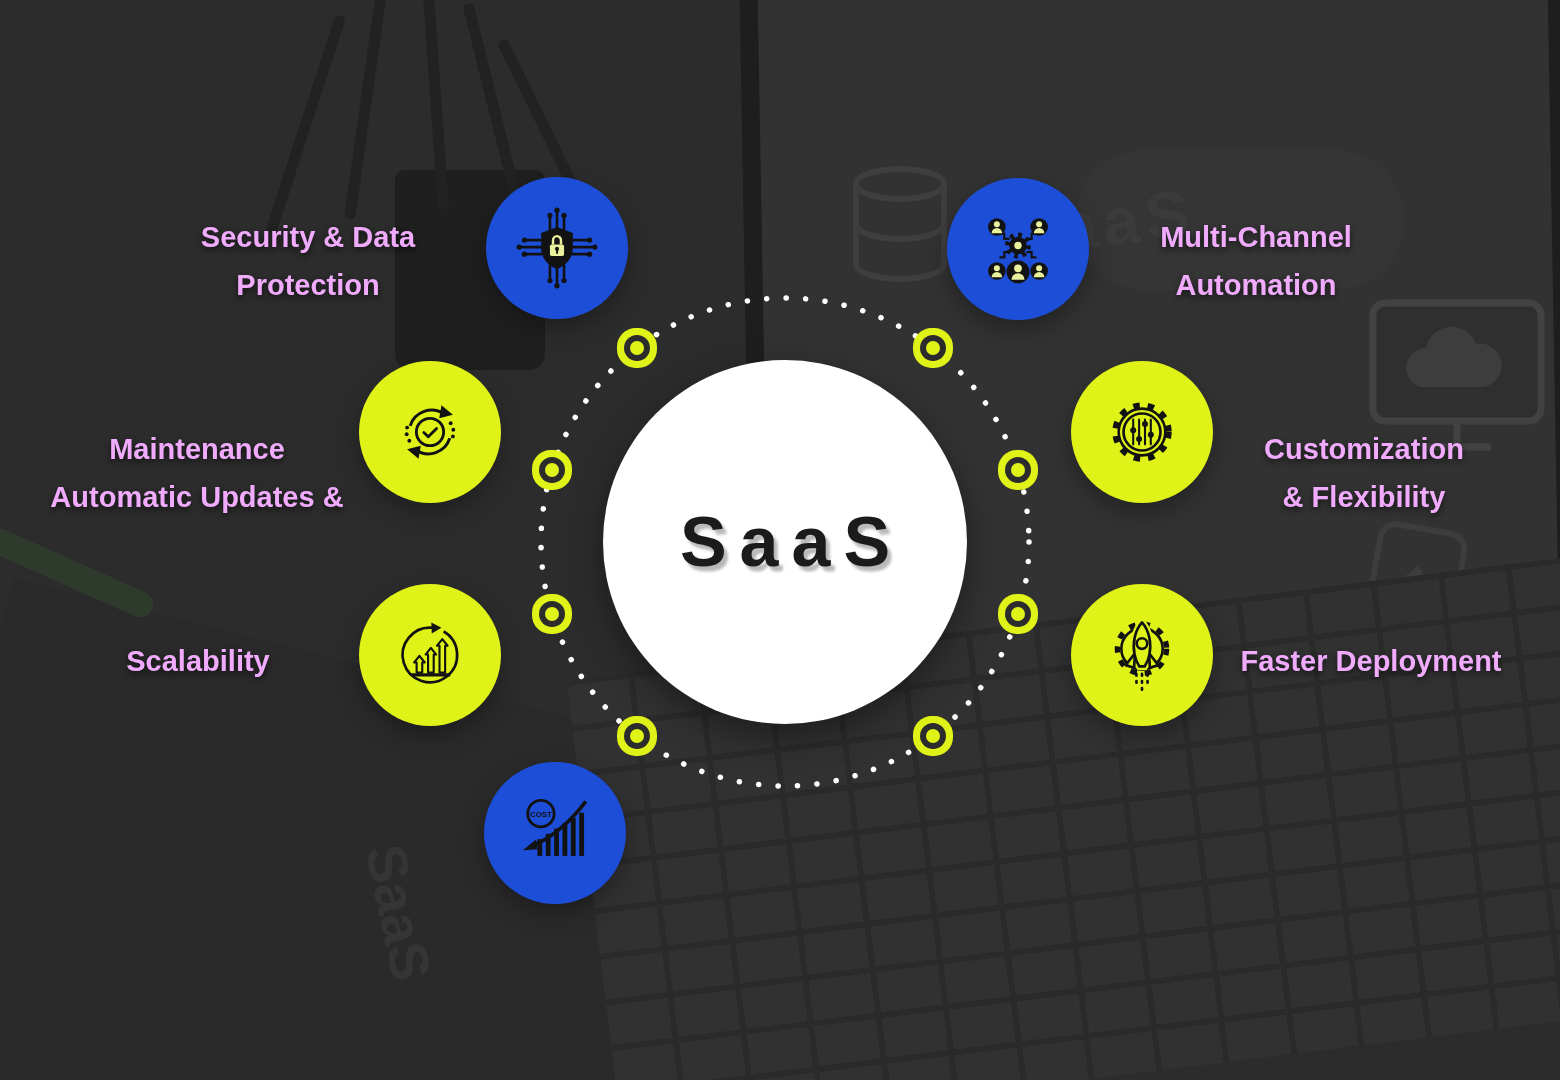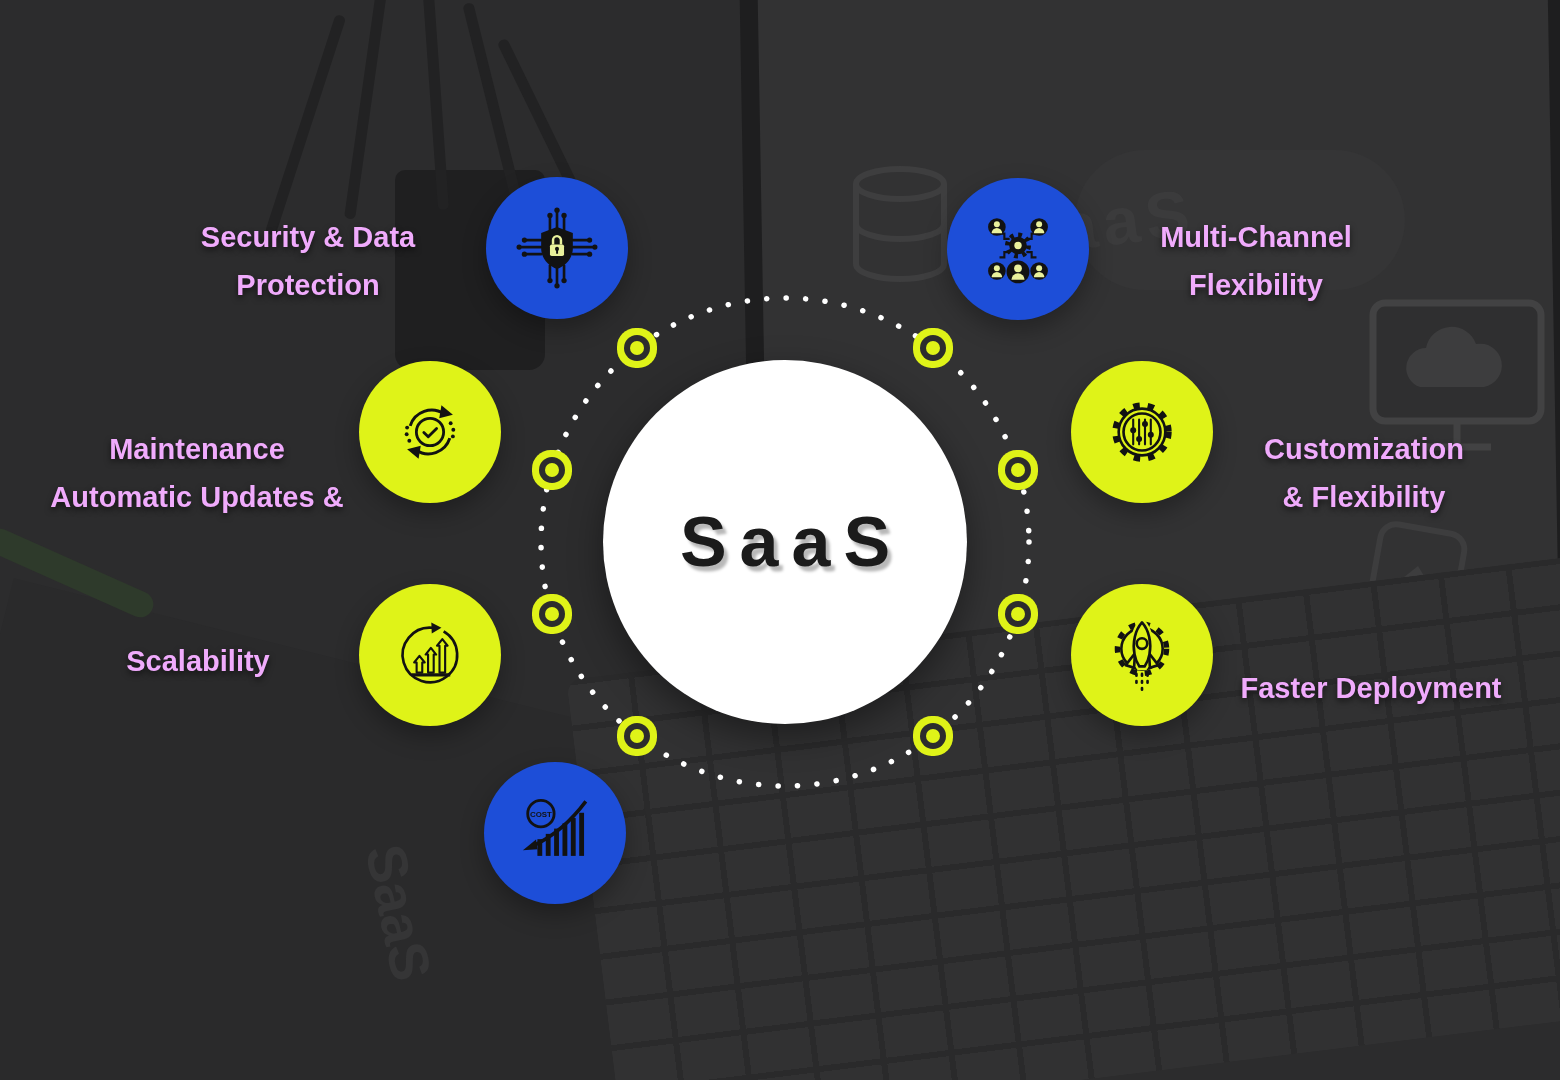--- a/index.html
+++ b/index.html
@@ -63,21 +63,21 @@
   
   .feature-label{position:absolute;transform:translateX(-50%);z-index:3;color:#f0abfc;font-weight:bold;
     font-size:29px;line-height:48px;text-align:center;white-space:nowrap;
     text-shadow:0 3px 6px rgba(0,0,0,.6);}
   .lab-security{left:308px;top:213px;}
   .lab-updates{left:197px;top:425px;}
   .lab-scalability{left:198px;top:637px;}
   .lab-cost{left:233px;top:826px;}
   .lab-multi{left:1256px;top:213px;}
   .lab-custom{left:1364px;top:425px;}
-  .lab-deploy{left:1371px;top:664px;}
+  .lab-deploy{left:1371px;top:637px;}
   .lab-ai{left:1337px;top:826px;}
 </style>
 </head>
 <body>
 
 <div class="stage">
 
   <div class="bg">
     <div class="bg-desk"></div>
     <div class="bg-screen"></div>
@@ -251,21 +251,21 @@
         <circle cx="74" cy="72" r="3.4" fill="#e9f19c"></circle>
         <path d="M68 82 a6 6 0 0 1 12 0 z" fill="#e9f19c"></path>
         <circle cx="50" cy="76" r="13" fill="#121212"></circle>
         <circle cx="50" cy="72" r="4.4" fill="#e9f19c"></circle>
         <path d="M42.5 85 a7.5 7.5 0 0 1 15 0 z" fill="#e9f19c"></path>
       </g>
     </svg>
   </div>
   <div class="feature-label lab-multi">
     <div>Multi-Channel</div>
-    <div>Flexibility</div>
+    <div>Automation</div>
   </div>
 
   <div class="feature-circle tone-bright c-custom">
     <svg class="icon" viewBox="0 0 100 100">
       <circle cx="50" cy="50" r="30.5" fill="none" stroke="#121212" stroke-width="6.5" stroke-dasharray="7.3 9.3"></circle>
       <circle cx="50" cy="50" r="26.5" fill="none" stroke="#121212" stroke-width="3"></circle>
       <circle cx="50" cy="50" r="21" fill="none" stroke="#121212" stroke-width="3"></circle>
       <g stroke="#121212" stroke-width="2.4" stroke-linecap="round">
         <line x1="40" y1="36" x2="40" y2="64"></line>
         <line x1="46.7" y1="36" x2="46.7" y2="64"></line>

